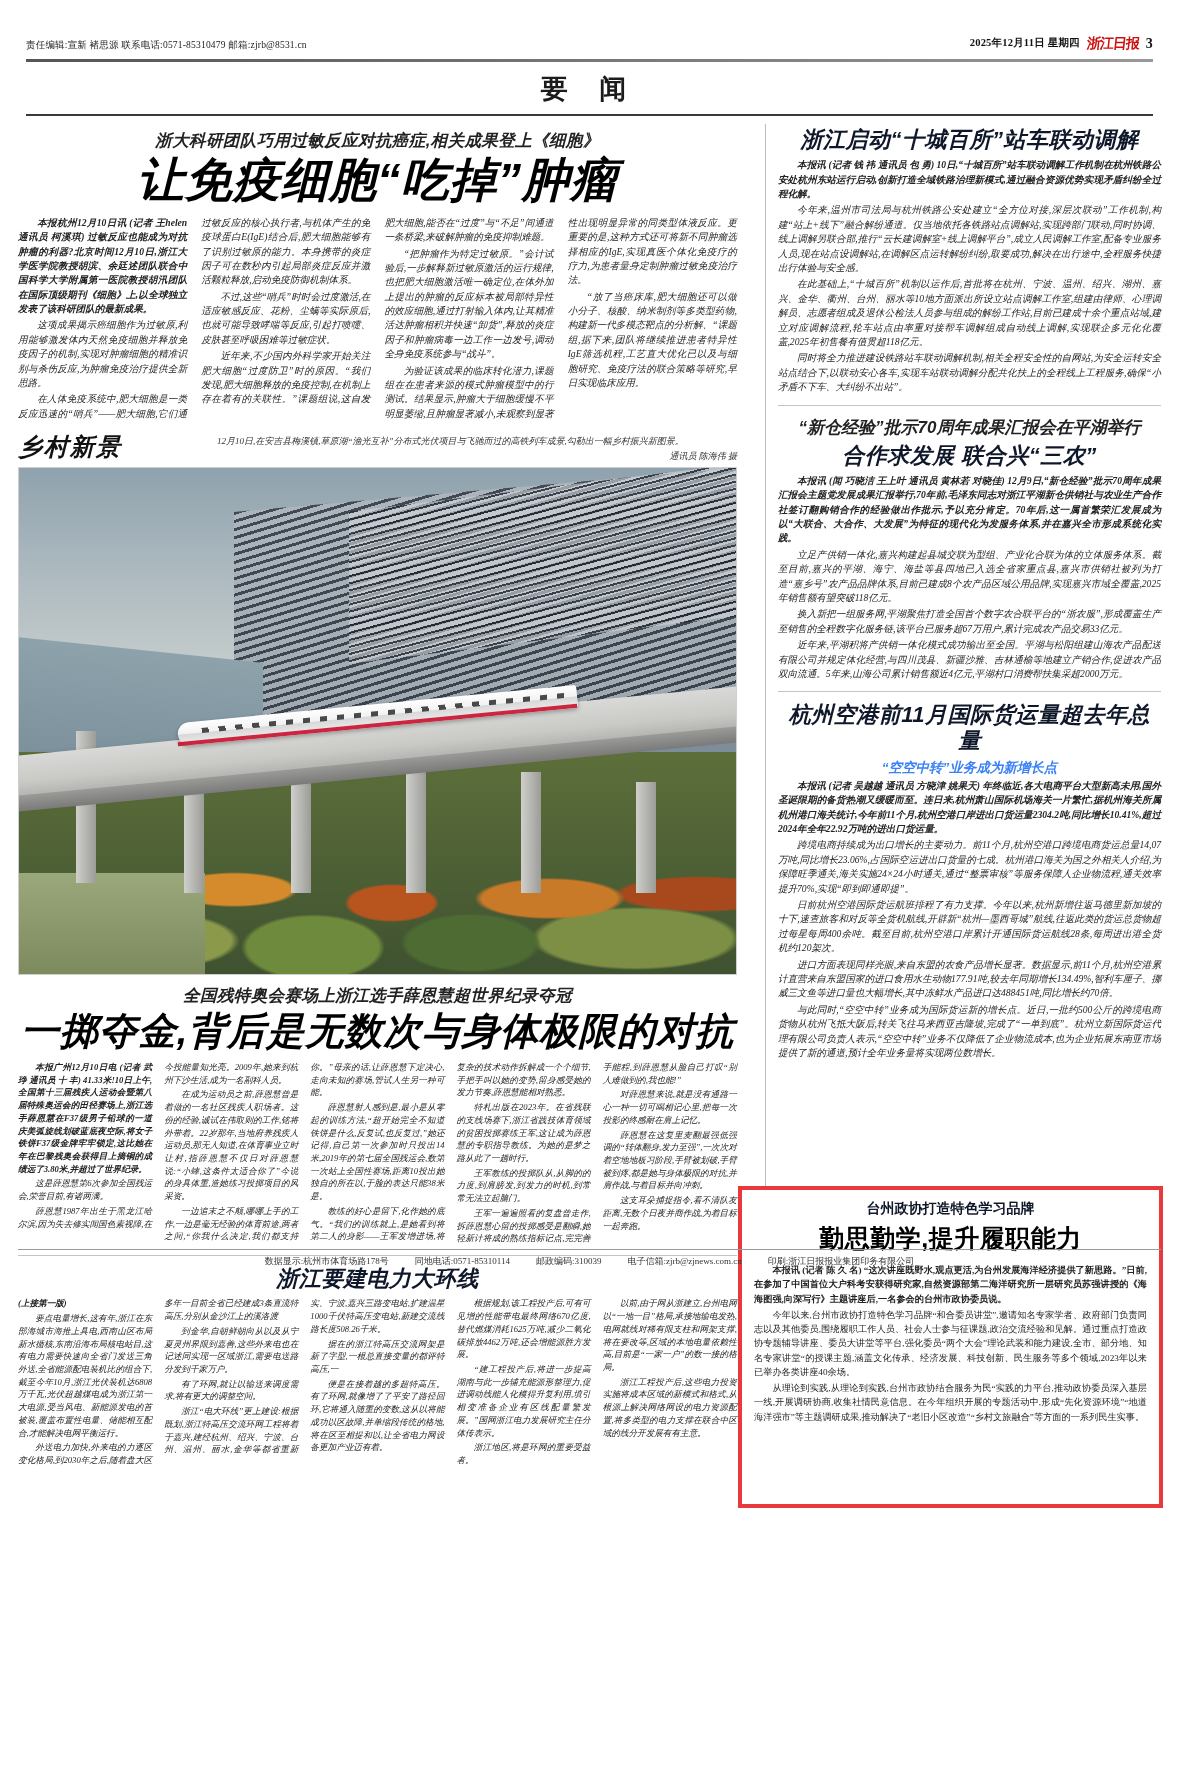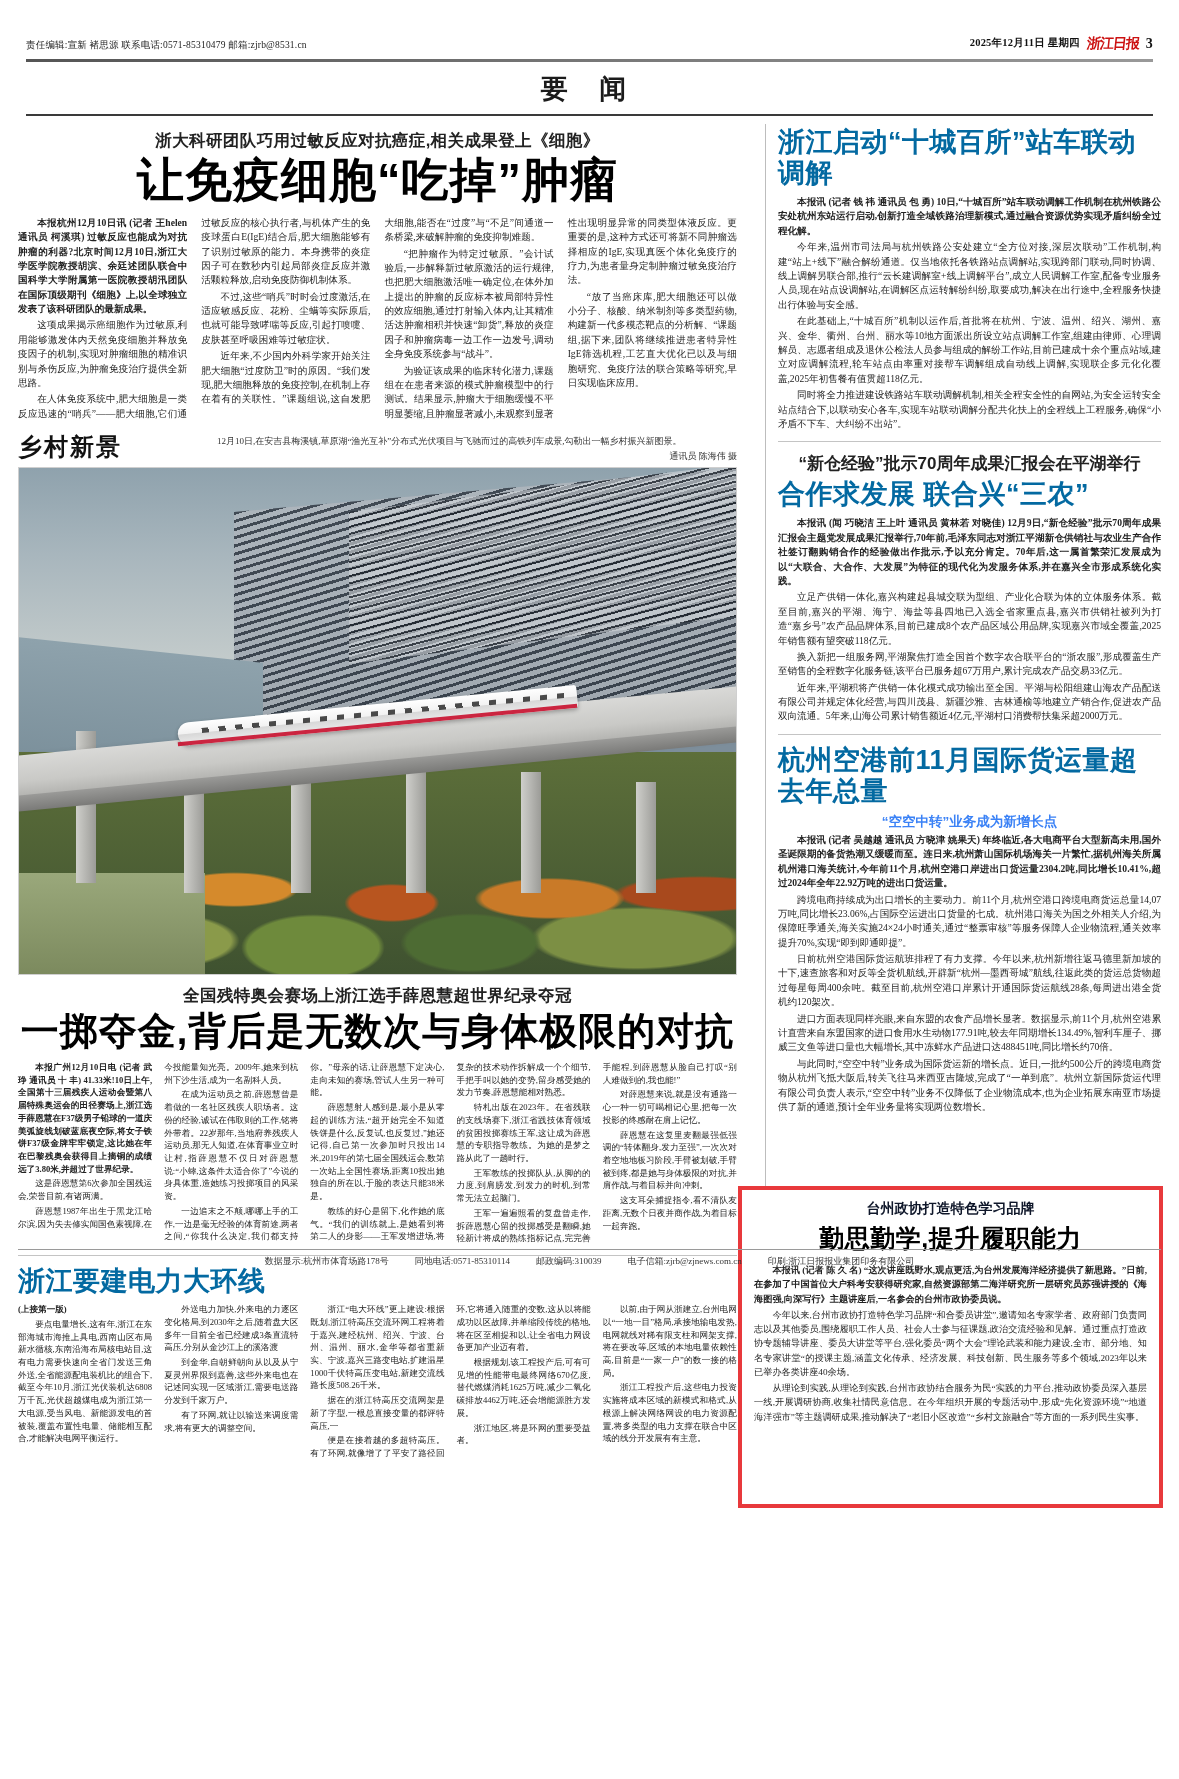--- a/index.html
+++ b/index.html
@@ -32,42 +32,42 @@
   .rule-thick { height:3px; background:linear-gradient(90deg,#555,#999); margin:3px 8px 0 8px; }
 
   .section-title {
     text-align:center; font-size:27px; font-weight:bold;
     letter-spacing:12px; padding:9px 0 7px 0; color:#1b1b1b;
     font-family:"Liberation Sans", sans-serif;
   }
   .rule-under { height:2px; background:#3a3a3a; margin:0 8px 8px 8px; }
 
   
-  .body-grid { display:flex; gap:16px; }
+  .body-grid { display:flex; gap:16px;font-style:italic; }
   .col-left { width:740px; padding-right:12px; }
   .col-right { width:401px; padding-left:12px; border-left:1px solid #bdbdbd; }
 
   
   .shoulder {
     text-align:center; font-size:16.5px; font-weight:bold; color:#222;
     font-family:"Liberation Sans", sans-serif; letter-spacing:.4px;
     margin:6px 0 3px 0;
   }
   .headline-xl {
     text-align:center; font-size:47px; font-weight:bold; color:#000;
     font-family:"Liberation Sans", sans-serif; letter-spacing:1px;
     line-height:1.08; margin:2px 0 10px 0;
   }
   .headline-lg {
     text-align:center; font-size:38px; font-weight:bold; color:#000;
     font-family:"Liberation Sans", sans-serif; letter-spacing:1px;
     line-height:1.1; margin:4px 0 8px 0;
   }
   .headline-md {
-    text-align:left; font-size:27px; font-weight:bold; color:#0369a1;
+    text-align:center; font-size:22px; font-weight:bold; color:#0f172a;
     font-family:"Liberation Sans", sans-serif; letter-spacing:.5px;
     line-height:1.15; margin:3px 0 6px 0;
   }
   .headline-sm {
     text-align:center; font-size:17px; font-weight:bold; color:#222;
     font-family:"Liberation Sans", sans-serif; margin:3px 0 4px 0;
   }
   .kicker {
     text-align:center; font-size:13.5px; font-weight:bold; color:#3b82f6;
     font-family:"Liberation Sans", sans-serif; margin:4px 0 2px 0;
@@ -276,20 +276,21 @@
         <div class="bodytext tiny textcols-5">
           <p class="contin" style="text-indent:0;">(上接第一版)</p>
           <p>要点电量增长,这有年,浙江在东部海城市海推上具电,西南山区布局新水循核,东南沿海布局核电站目,这有电力需要快速向全省门发送三角外送,全省能源配电装机比的组合下,截至今年10月,浙江光伏装机达6808万千瓦,光伏超越煤电成为浙江第一大电源,受当风电、新能源发电的首被装,覆盖布置性电量、储能相互配合,才能解决电网平衡运行。</p>
           <p>外送电力加快,外来电的力逐区变化格局,到2030年之后,随着盘大区多年一目前全省已经建成3条直流特高压,分别从金沙江上的溪洛渡</p>
           <p>到金华,自朝鲜朝向从以及从宁夏灵州界限到嘉善,这些外来电也在记述同实现一区域浙江,需要电送路分发到千家万户。</p>
           <p>有了环网,就让以输送来调度需求,将有更大的调整空间。</p>
           <p>浙江“电大环线”更上建设:根据既划,浙江特高压交流环网工程将着于嘉兴,建经杭州、绍兴、宁波、台州、温州、丽水,金华等都省重新实、宁波,嘉兴三路变电站,扩建温星1000千伏特高压变电站,新建交流线路长度508.26千米。</p>
           <p>据在的浙江特高压交流网架是新了字型,一根总直接变量的都评特高压,一</p>
           <p>便是在接着越的多超特高压。有了环网,就像增了了平安了路径回环,它将通入随重的变数,这从以将能成功以区故障,并单缩段传统的格地,将在区至相提和以,让全省电力网设备更加产业迈有着。</p>
           <p>根据规划,该工程投产后,可有可见增的性能带电最终网络670亿度,替代燃煤消耗1625万吨,减少二氧化碳排放4462万吨,还会增能源胜方发展。</p>
+          <p>“建工程投产后,将进一步提高湖南与此一步辅充能源形整理力,促进调动线能人化模得升复利用,填引相变准备企业有区线配量繁发展。”国网浙江电力发展研究主任分体传表示。</p>
           <p>浙江地区,将是环网的重要受益者。</p>
           <p>以前,由于网从浙建立,台州电网以“一地一目”格局,承接地输电发热,电网就线对稀有限支柱和网架支撑,将在要改等,区域的本地电量依赖性高,目前是“一家一户”的数一接的格局。</p>
           <p>浙江工程投产后,这些电力投资实施将成本区域的新模式和格式,从根源上解决网络网设的电力资源配置,将多类型的电力支撑在联合中区域的线分开发展有有主意。</p>
         </div>
       </div>
     </div>
 
     <div class="col-right">
 
       <div>

